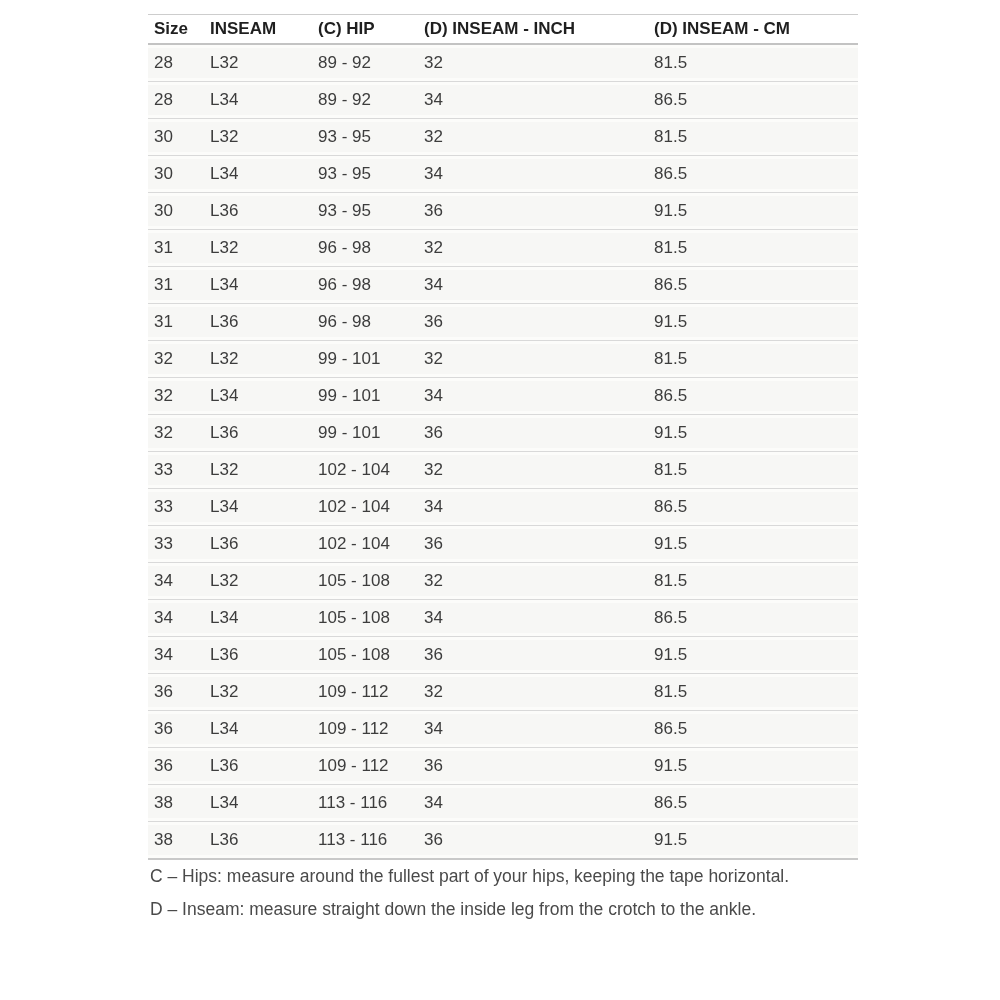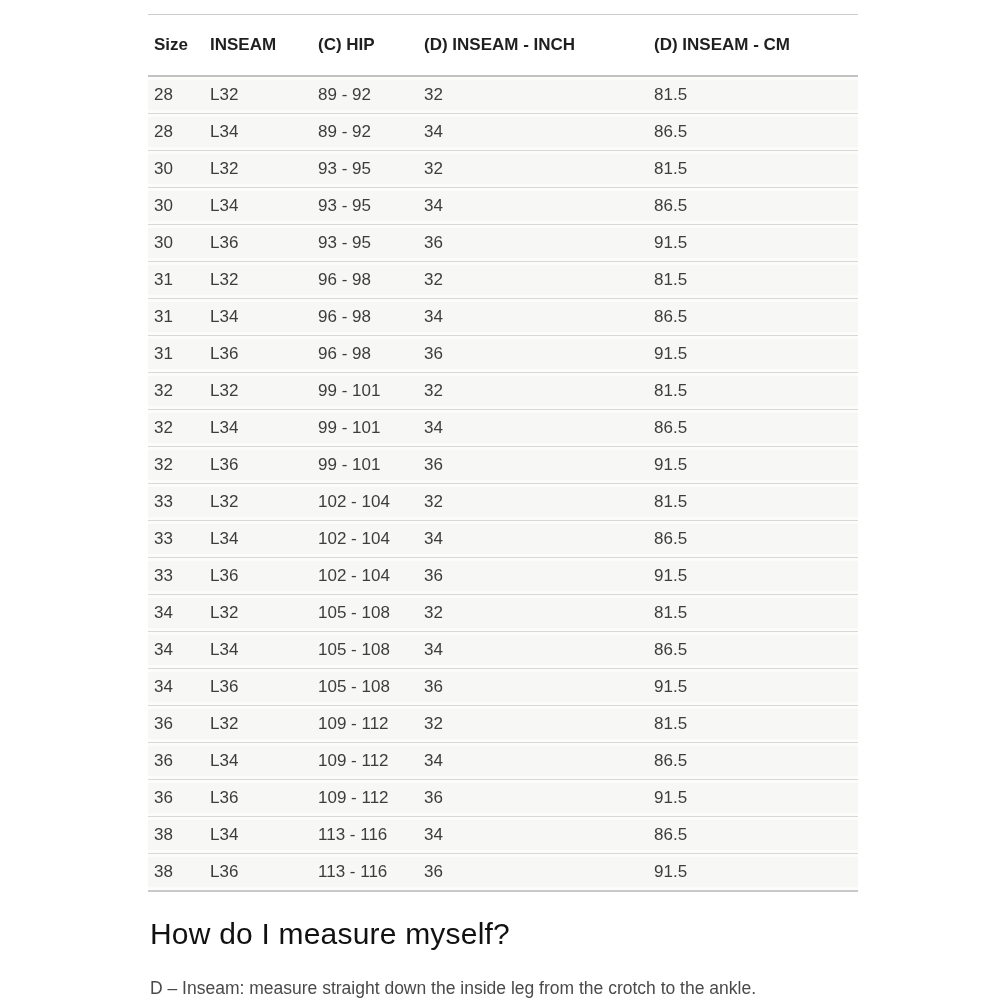--- a/index.html
+++ b/index.html
@@ -34,21 +34,21 @@
   col.c-hip    { width: 106px; }
   col.c-inch   { width: 230px; }
   col.c-cm     { width: 210px; }
 
   thead th {
     text-align: left;
     font-size: 17px;
     font-weight: bold;
     color: #1f1f1f;
     background: #ffffff;
-    padding: 20px 6px;
+    padding: 4px 6px;
     height: 20px;
     border-top: 1px solid #cdcdcd;
     border-bottom: 2px solid #c3c3c3;
     white-space: nowrap;
   }
   tbody td {
     padding: 0 6px;
     height: 36px;
     background: #f7f7f5;
     border-bottom: 1px solid #d9d9d9;
@@ -249,18 +249,18 @@
           <tr>
             <td>38</td>
             <td>L36</td>
             <td>113 - 116</td>
             <td>36</td>
             <td>91.5</td>
           </tr>
         </tbody>
     </table>
 
-    <h2 class="measure-heading">How do I measure myself?</h2>
-
+
+    <p class="measure-note">C – Hips: measure around the fullest part of your hips, keeping the tape horizontal.</p>
     <p class="measure-note">D – Inseam: measure straight down the inside leg from the crotch to the ankle.</p>
 
   </div>
 </div>
 
 </body></html>

